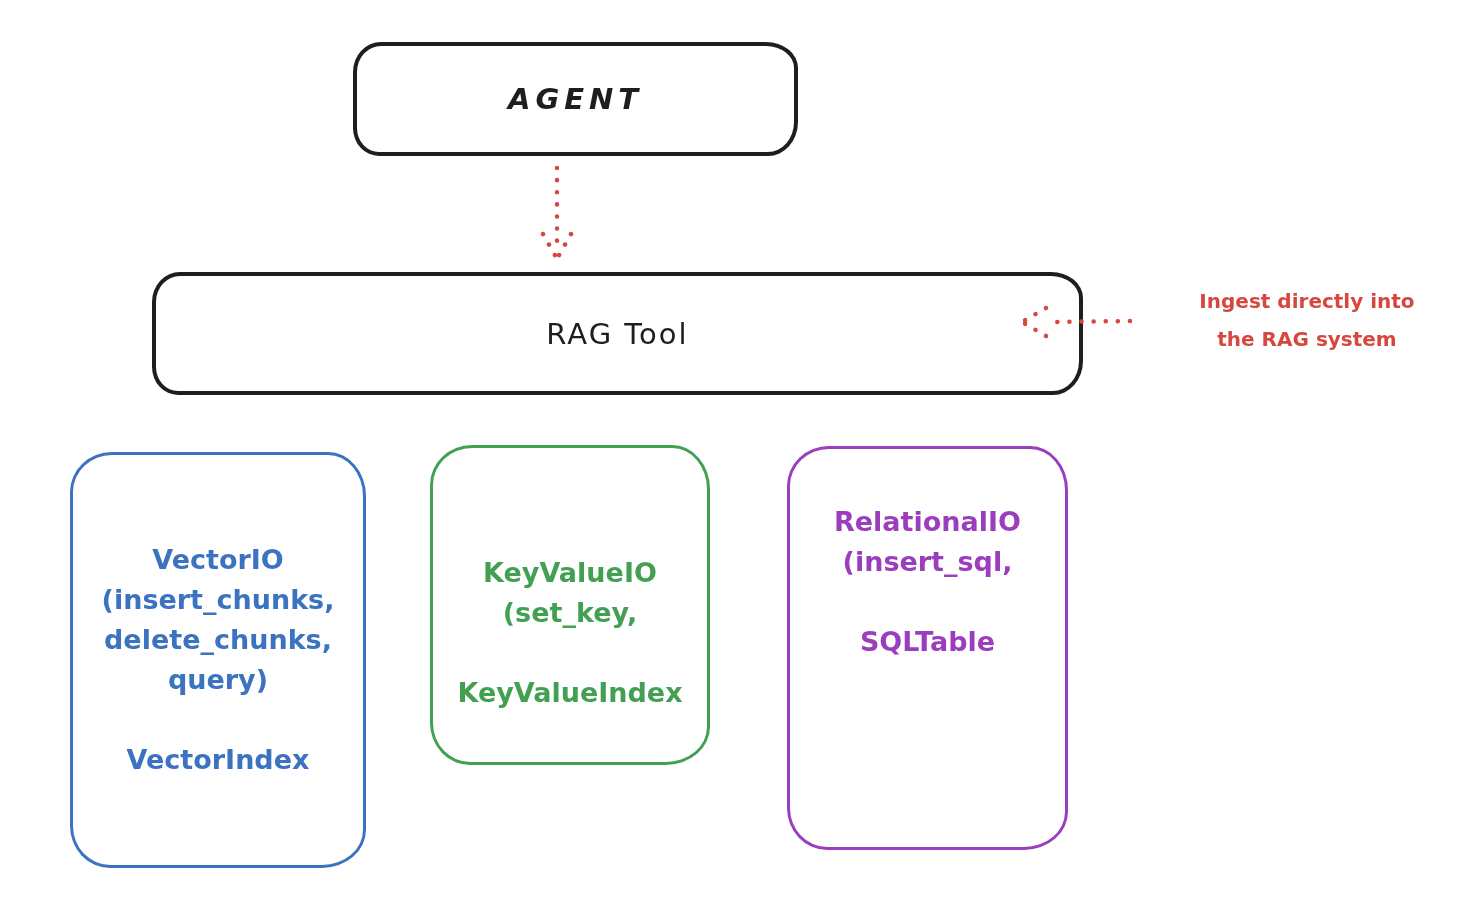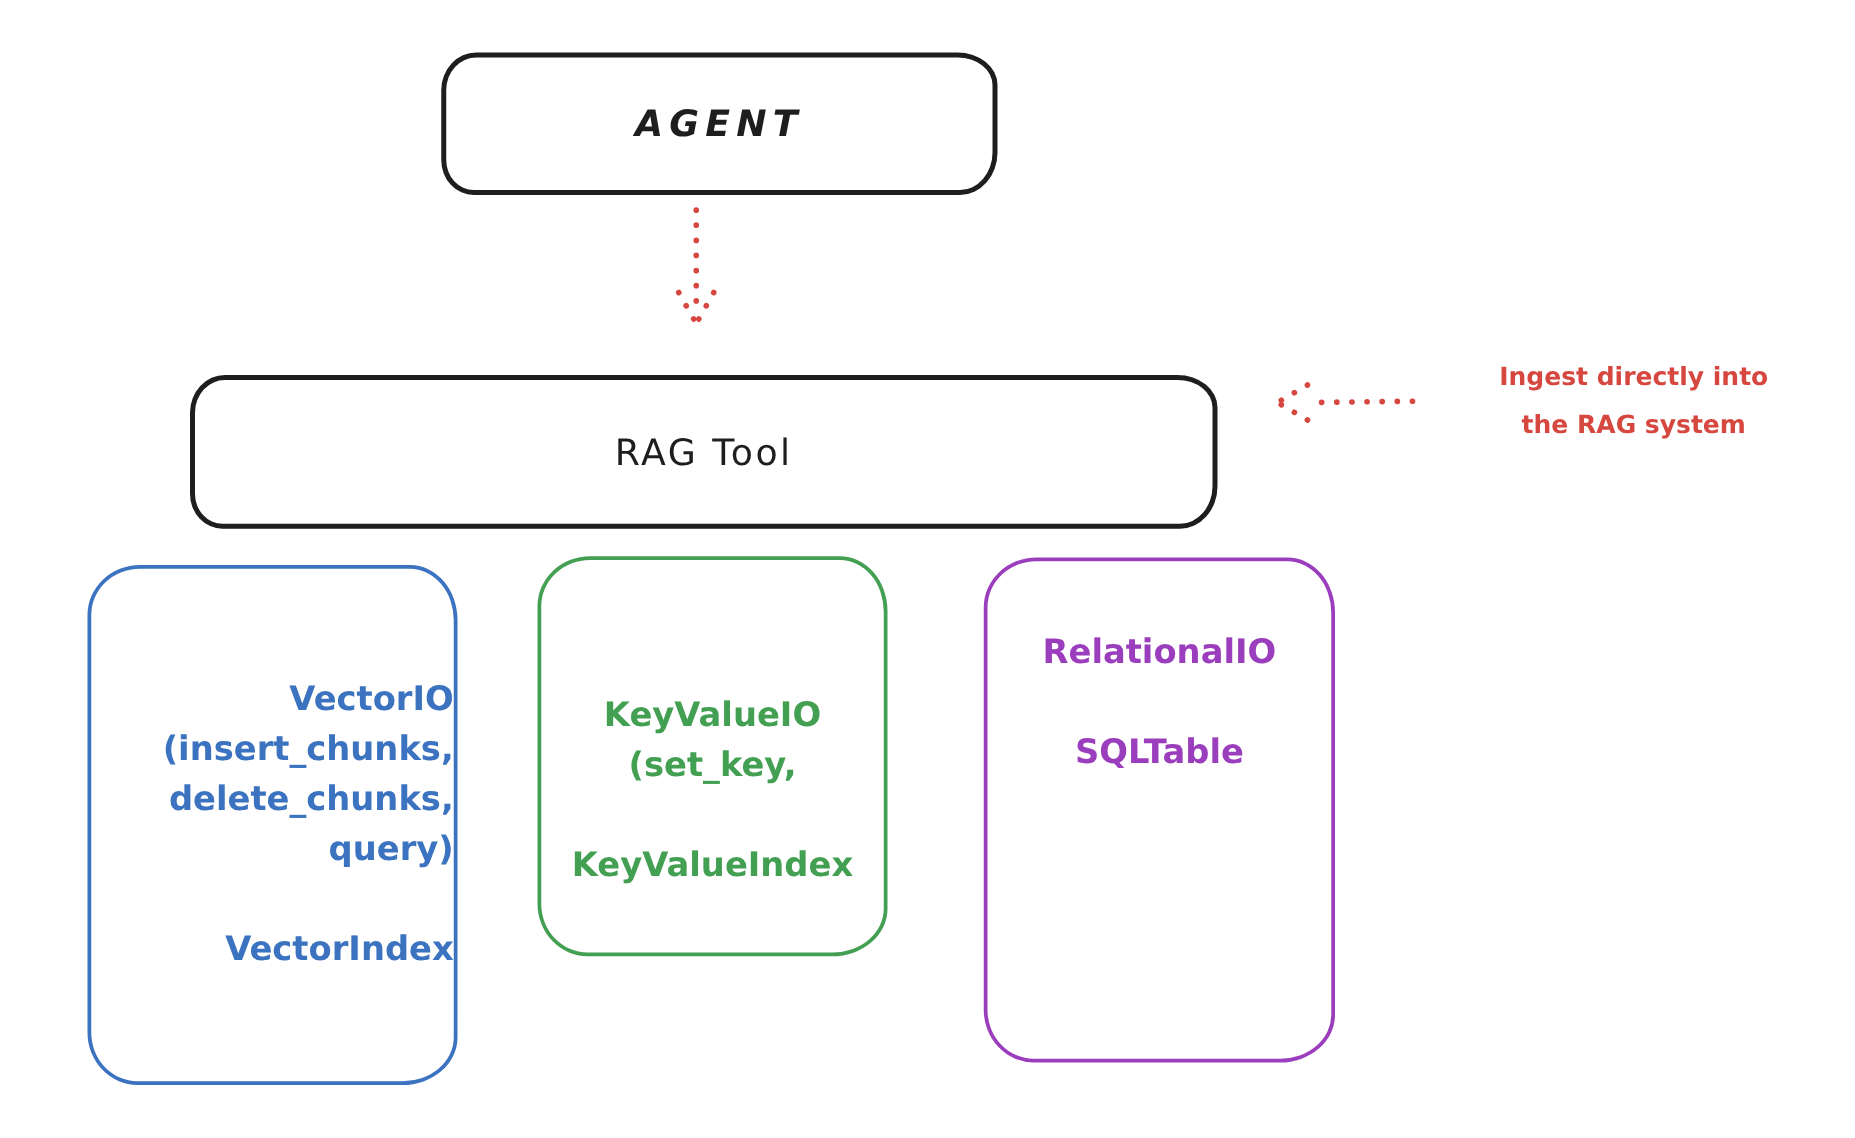--- a/index.html
+++ b/index.html
@@ -23,36 +23,36 @@
     display:flex;align-items:center;justify-content:center;
     background:transparent;
   }
   .node-label{
     color:var(--ink);
     font-size:29px;
     letter-spacing:2px;
   }
   #agent-box{left:353px;top:42px;width:445px;height:114px;}
   #agent-box .node-label{font-style:italic;letter-spacing:5px;font-weight:600;}
-  #rag-box{left:152px;top:272px;width:822px;height:123px;margin-top:28px;}
+  #rag-box{left:152px;top:272px;width:931px;height:123px;}
   #rag-box .node-label{font-weight:500;}
 
   
   .provider{
     position:absolute;
     border-width:3.5px;border-style:solid;
     border-radius:42px 38px 44px 40px / 40px 44px 38px 42px;
     text-align:center;
     font-size:27px;
     line-height:40px;
     font-weight:600;
   }
   .provider .line{display:block;}
   .provider .footer{display:block;margin-top:40px;}
-  #provider-vector{left:70px;top:452px;width:296px;height:416px;border-color:var(--blue);color:var(--blue);padding-top:85px;text-align:right;}
+  #provider-vector{left:70px;top:452px;width:296px;height:416px;border-color:var(--blue);color:var(--blue);padding-top:85px;}
   #provider-keyvalue{left:430px;top:445px;width:280px;height:320px;border-color:var(--green);color:var(--green);padding-top:105px;}
   #provider-relational{left:787px;top:446px;width:281px;height:404px;border-color:var(--purple);color:var(--purple);padding-top:53px;}
 
   
   .annotation{
     position:absolute;
     left:1130px;top:282px;width:354px;
     text-align:center;
     color:var(--red);
     font-size:20px;
@@ -101,20 +101,21 @@
   </div>
 
   <div class="provider" id="provider-keyvalue">
     <span class="line">KeyValueIO</span>
     <span class="line">(set_key,</span>
     <span class="footer">KeyValueIndex</span>
   </div>
 
   <div class="provider" id="provider-relational">
     <span class="line">RelationalIO</span>
+    <span class="line">(insert_sql,</span>
     <span class="footer">SQLTable</span>
   </div>
 
   <svg id="arrow-overlay" viewBox="0 0 1484 910" xmlns="http://www.w3.org/2000/svg">
 
     <g>
       <line class="dotted" x1="557" y1="168" x2="557" y2="246"></line>
       <line class="dotted" x1="543" y1="234" x2="556" y2="257"></line>
       <line class="dotted" x1="571" y1="234" x2="558" y2="257"></line>
     </g>

